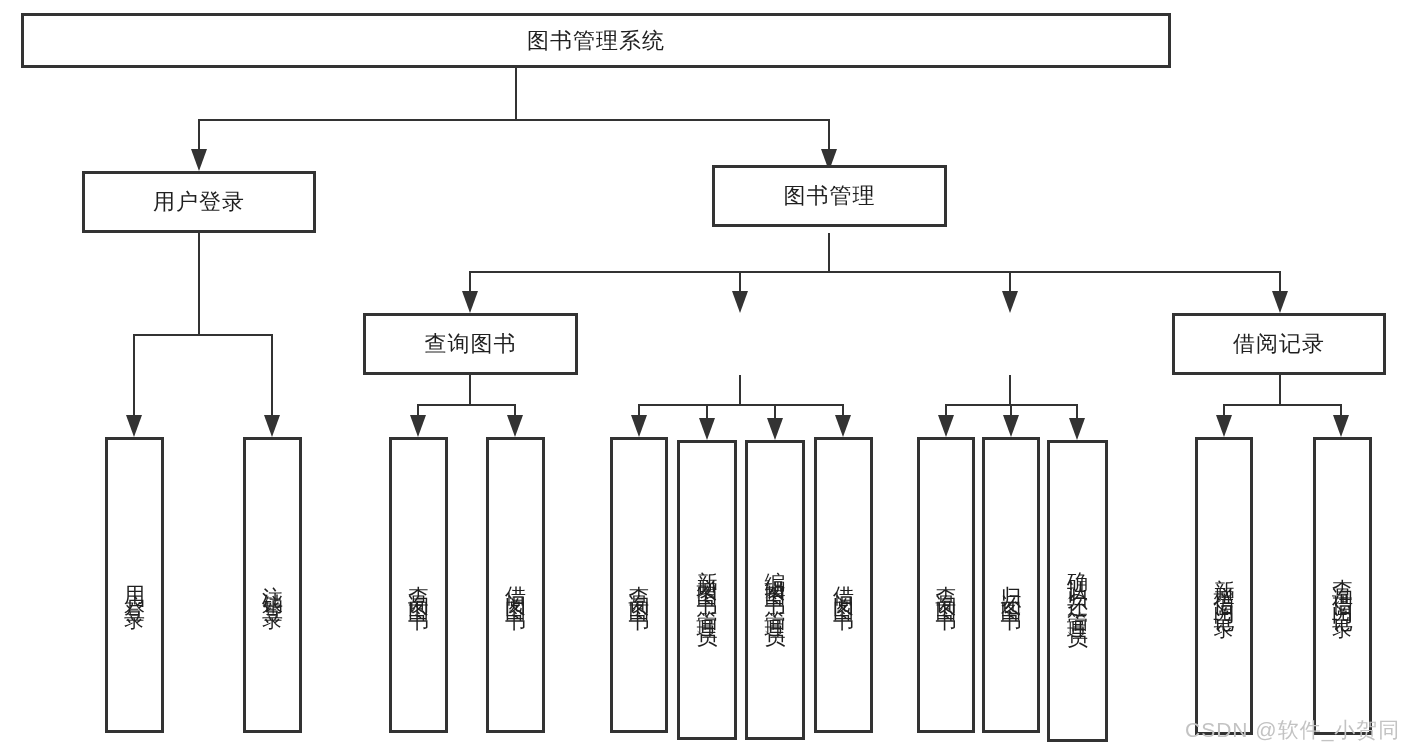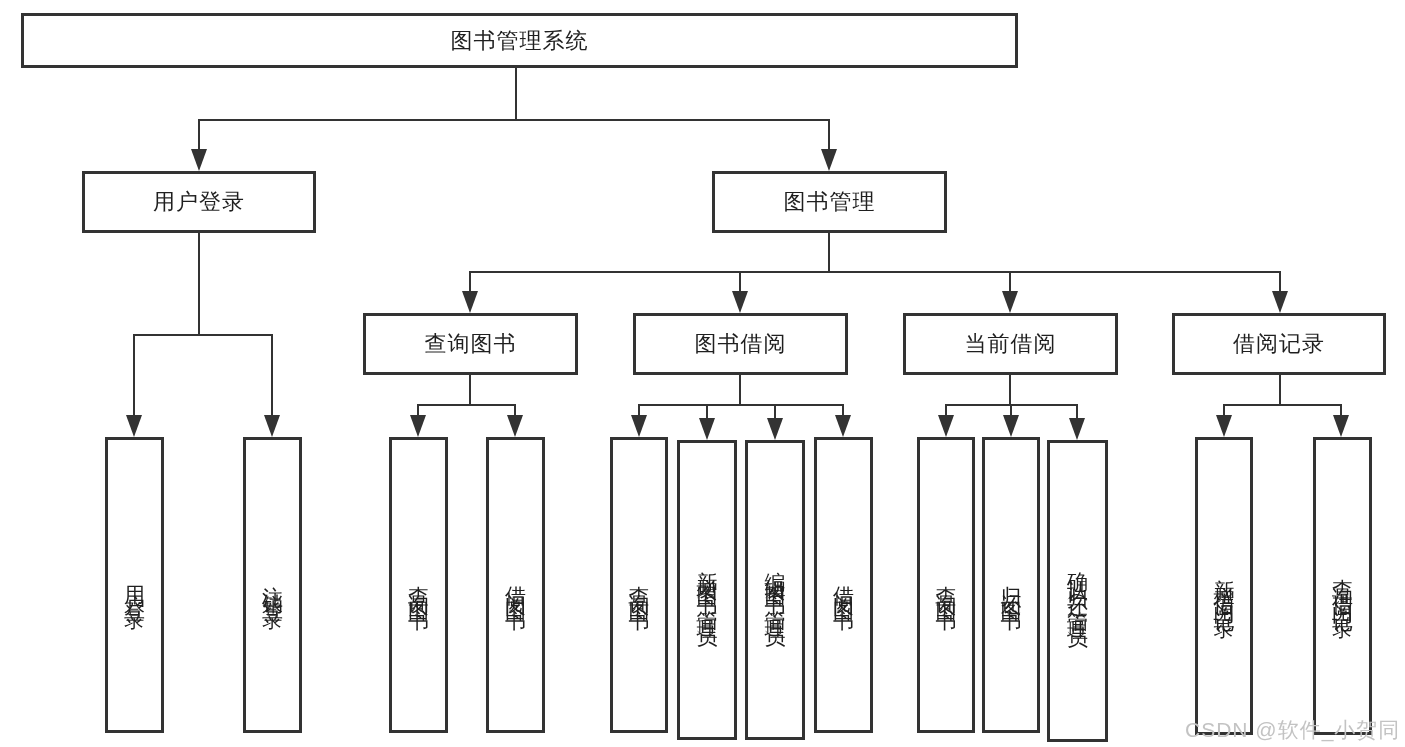--- a/index.html
+++ b/index.html
@@ -59,46 +59,44 @@
     color: #c3c3c3;
     letter-spacing: 1px;
     z-index: 5;
   }
 </style>
 </head>
 <body>
 
 <div class="canvas">
 
-  <div class="hbox" style="left:21px; top:13px; width:997px; height:55px;">图书管理系统</div>
+  <div class="hbox" style="left:21px; top:13px; width:1150px; height:55px;">图书管理系统</div>
 
   <div class="vl" style="left:515px; top:68px; height:52px;"></div>
   <div class="hl" style="left:198px; top:119px; width:632px;"></div>
   <div class="vl" style="left:198px; top:119px; height:33px;"></div>
   <div class="ar" style="left:191px; top:149px;"></div>
   <div class="vl" style="left:828px; top:119px; height:33px;"></div>
   <div class="ar" style="left:821px; top:149px;"></div>
 
   <div class="hbox" style="left:82px; top:171px; width:234px; height:62px;">用户登录</div>
-  <div class="hbox" style="left:712px; top:171px; width:235px; height:62px;">图书管理</div>
+  <div class="hbox" style="left:712px; top:165px; width:235px; height:62px;">图书管理</div>
 
   <div class="vl" style="left:828px; top:233px; height:40px;"></div>
   <div class="hl" style="left:469px; top:271px; width:812px;"></div>
   <div class="vl" style="left:469px; top:271px; height:22px;"></div>
   <div class="ar" style="left:462px; top:291px;"></div>
   <div class="vl" style="left:739px; top:271px; height:22px;"></div>
   <div class="ar" style="left:732px; top:291px;"></div>
   <div class="vl" style="left:1009px; top:271px; height:22px;"></div>
   <div class="ar" style="left:1002px; top:291px;"></div>
   <div class="vl" style="left:1279px; top:271px; height:22px;"></div>
   <div class="ar" style="left:1272px; top:291px;"></div>
 
   <div class="hbox" style="left:363px; top:313px; width:215px; height:62px;">查询图书</div>
-  <div class="hbox" style="left:633px; top:313px; width:215px; height:62px;">图书借阅</div>
-  <div class="hbox" style="left:903px; top:313px; width:215px; height:62px;">当前借阅</div>
   <div class="hbox" style="left:1172px; top:313px; width:214px; height:62px;">借阅记录</div>
 
   <div class="vl" style="left:198px; top:233px; height:103px;"></div>
   <div class="hl" style="left:133px; top:334px; width:140px;"></div>
   <div class="vl" style="left:133px; top:334px; height:84px;"></div>
   <div class="ar" style="left:126px; top:415px;"></div>
   <div class="vl" style="left:271px; top:334px; height:84px;"></div>
   <div class="ar" style="left:264px; top:415px;"></div>
 
   <div class="vl" style="left:469px; top:375px; height:31px;"></div>

